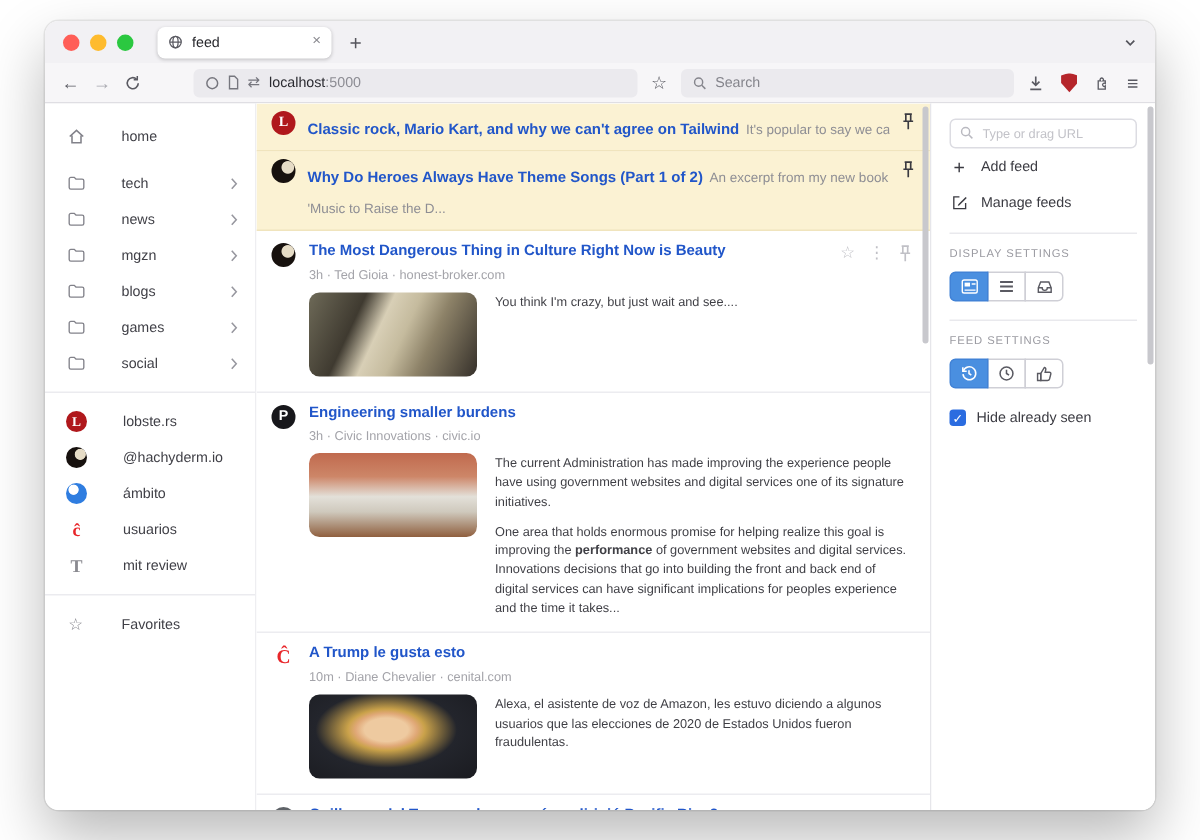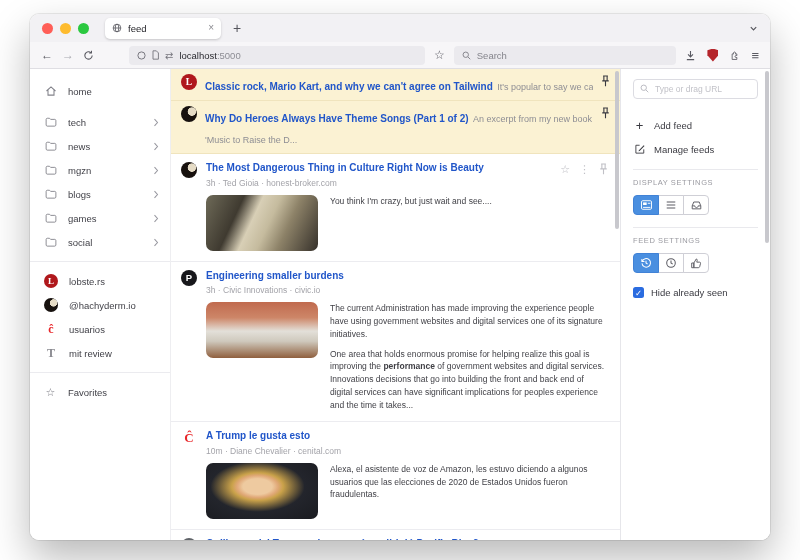--- a/index.html
+++ b/index.html
@@ -35,21 +35,21 @@
   .searchbar input::placeholder { color:#85858c; }
   .chrome-right { display:flex; align-items:center; gap:11px; color:#5a5a62; }
   .ublock { width:11px; height:13px; background:#b5252b; clip-path:polygon(50% 0,100% 14%,100% 52%,50% 100%,0 52%,0 14%); }
   .hamburger { font-size:13px; line-height:1; }
 
   
   .content { display:flex; height:471px; background:#fff; }
 
   
   .leftbar { width:141px; flex:none; padding-top:10px; font-size:9.5px; color:#3f3f46; border-right:1px solid #eeeef1; }
-  .side-item { height:24px; display:flex; align-items:center; gap:11px; padding:0 11px 0 14px; cursor:default;text-align:right; }
+  .side-item { height:24px; display:flex; align-items:center; gap:24px; padding:0 11px 0 14px; cursor:default;text-align:right; }
   .side-item .sic { width:13px; display:flex; justify-content:center; color:#82828a; flex:none; }
   .side-item .chev { margin-left:auto; color:#97979f; display:flex; }
   .side-gap { height:7px; }
   .side-div { height:1px; background:#ebebef; margin:7px 0; }
   .feed-badge { width:14px; height:14px; border-radius:50%; flex:none; display:flex; align-items:center; justify-content:center; font-size:9px; font-weight:bold; color:#fff; font-family:"Liberation Serif", serif; }
   .fb-lobsters { background:#b0181c; }
   .fb-avatar { background:radial-gradient(circle at 68% 35%, #e6dcc6 0 26%, #17110e 30%); }
   .fb-ambito { background:radial-gradient(circle at 36% 32%, #ffffff 0 24%, #2f7de0 28%); }
   .fb-cenital { background:none; color:#e8262a; font-size:12px; width:14px; }
   .fb-mit { background:none; color:#8a8a90; font-size:12px; width:14px; font-weight:bold; }
@@ -84,21 +84,21 @@
   .art-text { flex:1; min-width:0; font-size:8.5px; color:#3f3f45; line-height:1.5; }
   .art-text p + p { margin-top:7px; }
   .art-text b { font-weight:bold; }
 
   .vscroll { position:absolute; width:4px; border-radius:2px; background:#c8c8cd; }
   .feed .vscroll { right:1px; top:2px; height:158px; }
   .rightbar .vscroll { right:1px; top:2px; height:172px; }
 
   
   .rightbar { flex:1; position:relative; padding:10px 12px; font-size:9.5px; color:#3a3a41; background:#fff; }
-  .url-input-wrap { position:relative; margin-bottom:14px; }
+  .url-input-wrap { position:relative; }
   .url-input-wrap .mag { position:absolute; left:7px; top:5px; color:#b9b9c0; }
   .url-input { width:100%; height:20px; border:1px solid #dcdce2; border-radius:4px; padding:0 6px 0 21px; font-size:8.5px; font-family:inherit; color:#3a3a41; outline:none; background:#fff; }
   .url-input::placeholder { color:#c2c2c8; }
   .rb-row { display:flex; align-items:center; gap:8px; height:24px; }
   .rb-row .ric { width:13px; display:flex; justify-content:center; color:#3a3a41; flex:none; }
   .rb-div { height:1px; background:#e9e9ed; margin:8px 0; }
   .rb-label { font-size:7.5px; letter-spacing:.6px; color:#9a9aa1; margin:4px 0 8px; }
   .btn-group { display:inline-flex; }
   .vbtn { width:26px; height:20px; border:1px solid #cfcfd6; background:#fff; display:flex; align-items:center; justify-content:center; color:#5a5a62; position:relative; }
   .vbtn + .vbtn { margin-left:-1px; }
@@ -284,20 +284,24 @@
       <div class="side-div"></div>
       <div class="side-item">
         <span class="feed-badge fb-lobsters">L</span>
         <span>lobste.rs</span>
       </div>
       <div class="side-item">
         <span class="feed-badge fb-avatar"></span>
         <span>@hachyderm.io</span>
       </div>
       <div class="side-item">
+        <span class="feed-badge fb-ambito"></span>
+        <span>ámbito</span>
+      </div>
+      <div class="side-item">
         <span class="feed-badge fb-cenital">ĉ</span>
         <span>usuarios</span>
       </div>
       <div class="side-item">
         <span class="feed-badge fb-mit" style="font-family:'Liberation Serif',serif;">T</span>
         <span>mit review</span>
       </div>
       <div class="side-div"></div>
       <div class="side-item">
         <span class="sic" style="font-size:11px;">☆</span>

